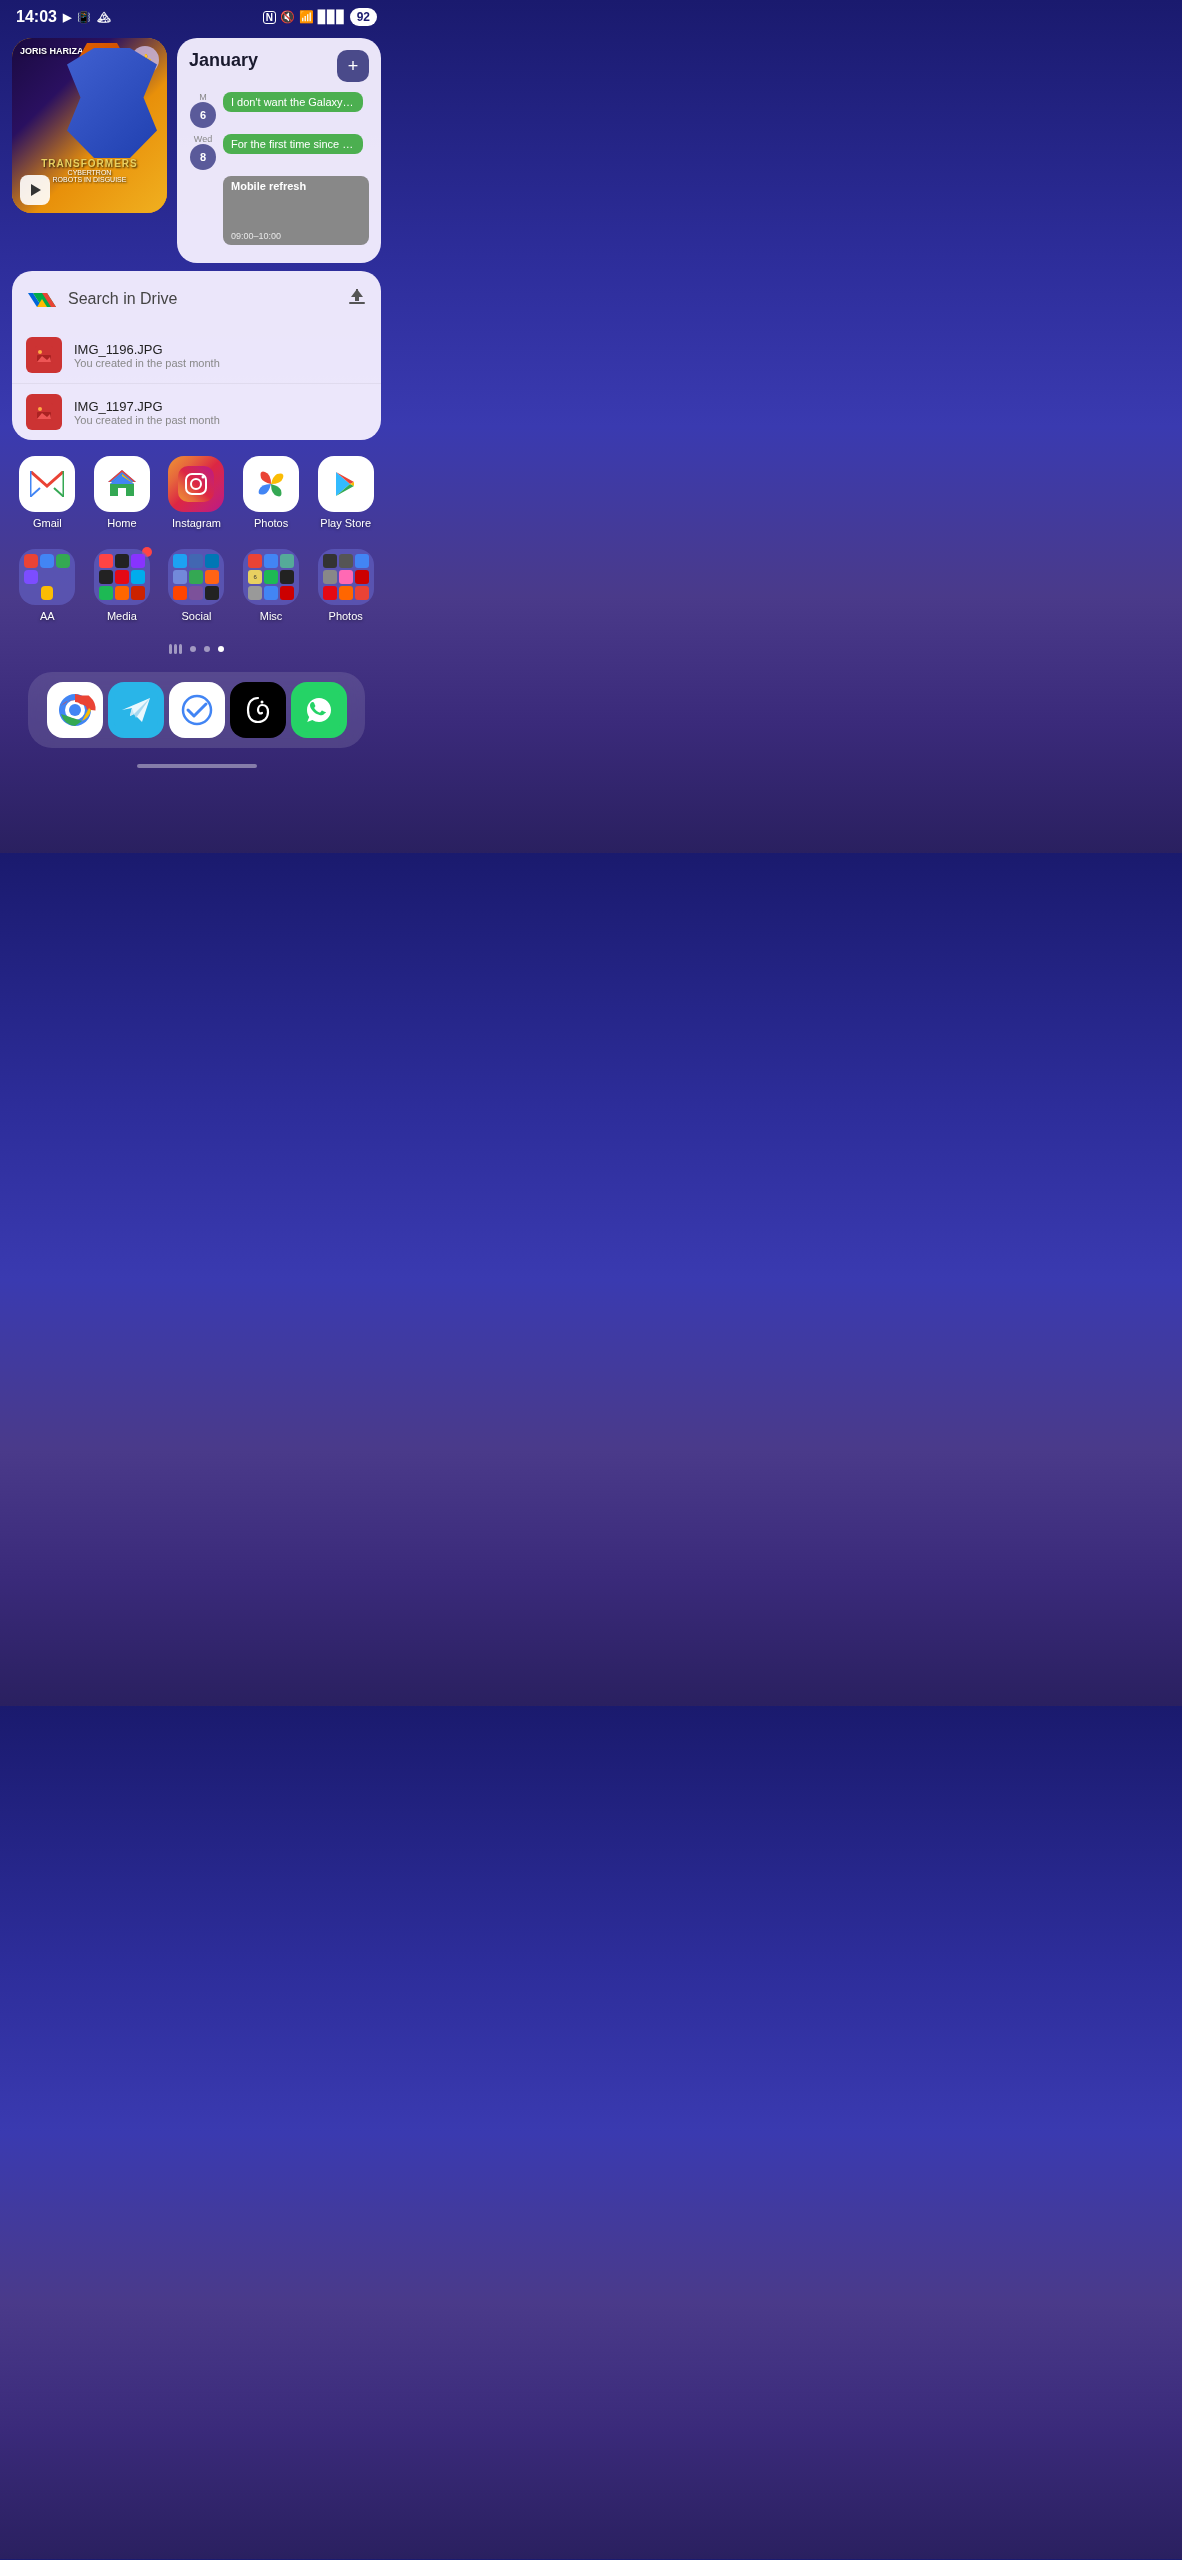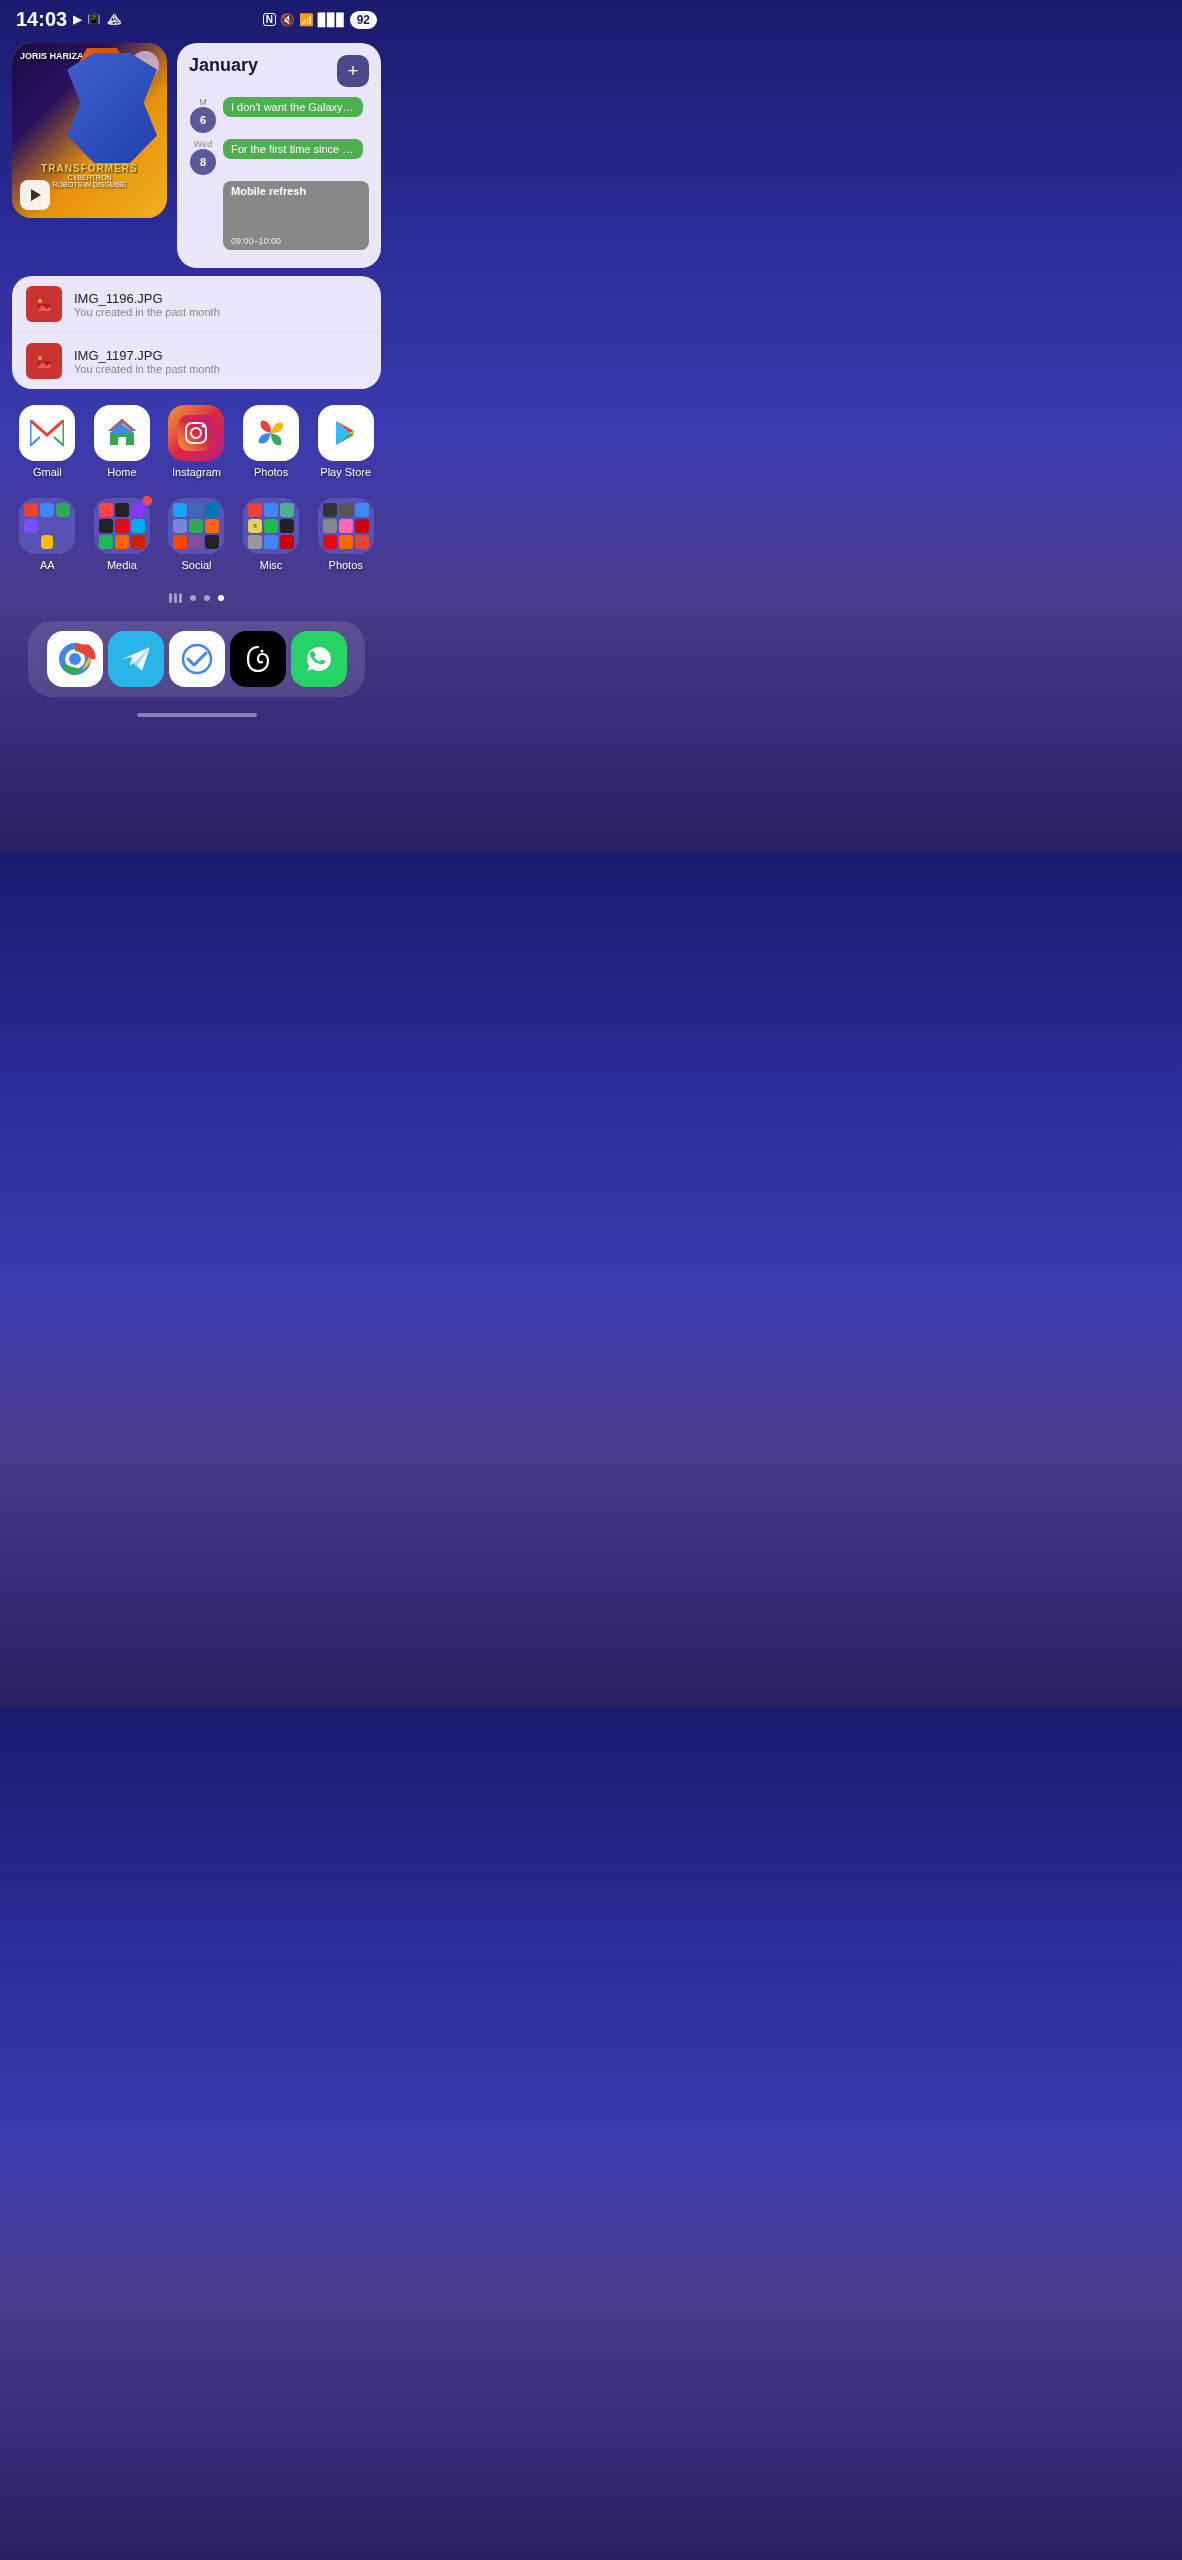--- a/index.html
+++ b/index.html
@@ -500,21 +500,21 @@
     .app-row-wrapper {
       position: relative;
       z-index: 2;
     }
   </style>
 </head>
 <body>
 
 <div class="status-bar">
   <div class="status-left">
-    <span style="font-size:20px;font-weight:700;">14:03</span>
+    <span style="font-size:16px;font-weight:700;">14:03</span>
     <span style="font-size:11px;">▶</span>
     <span style="font-size:11px;">📳</span>
     <span style="font-size:11px;">🏔</span>
   </div>
   <div class="status-right">
     <span style="font-size:10px;font-weight:700;border:1px solid white;border-radius:3px;padding:0 2px;">N</span>
     <span style="font-size:12px;">🔇</span>
     <span style="font-size:12px;">📶</span>
     <span style="font-size:12px;">▊▊▊</span>
     <div class="battery-badge">
@@ -580,20 +580,40 @@
       <div style="min-width:28px;"></div>
       <div class="calendar-event-gray">
         <div style="font-size:11px;font-weight:700;">Mobile refresh</div>
         <div class="calendar-event-time">09:00–10:00</div>
       </div>
     </div>
   </div>
 </div>
 
 <div class="drive-widget">
+  <div class="drive-search">
+
+    <div class="drive-icon">
+      <svg width="28" height="28" viewBox="0 0 28 28">
+        <polygon points="9,22 0,8 5,8 14,22" fill="#0066DA"></polygon>
+        <polygon points="14,22 5,8 19,8 28,22" fill="#00AC47"></polygon>
+        <polygon points="19,8 28,22 23,22 14,8" fill="#EA4335"></polygon>
+        <polygon points="9,22 14,14 19,22" fill="#FFBA00"></polygon>
+      </svg>
+    </div>
+    <span class="drive-search-text">Search in Drive</span>
+
+    <div style="font-size:16px;color:#555;">
+      <svg width="20" height="20" viewBox="0 0 20 20">
+        <rect x="2" y="15" width="16" height="2" rx="1" fill="#555"></rect>
+        <polygon points="10,2 16,10 12,10 12,14 8,14 8,10 4,10" fill="#555"></polygon>
+        <line x1="10" y1="2" x2="10" y2="12" stroke="#555" stroke-width="2"></line>
+      </svg>
+    </div>
+  </div>
 
   <div class="drive-file-item">
     <div class="file-thumb">
       <svg width="20" height="20" viewBox="0 0 20 20">
         <rect x="1" y="1" width="18" height="18" rx="2" fill="#cc3333"></rect>
         <rect x="3" y="10" width="14" height="7" rx="1" fill="#aa2222"></rect>
         <circle cx="6" cy="7" r="2" fill="#ffaa44"></circle>
         <polygon points="3,17 8,11 13,15 16,12 17,17" fill="#ee5555"></polygon>
       </svg>
     </div>

